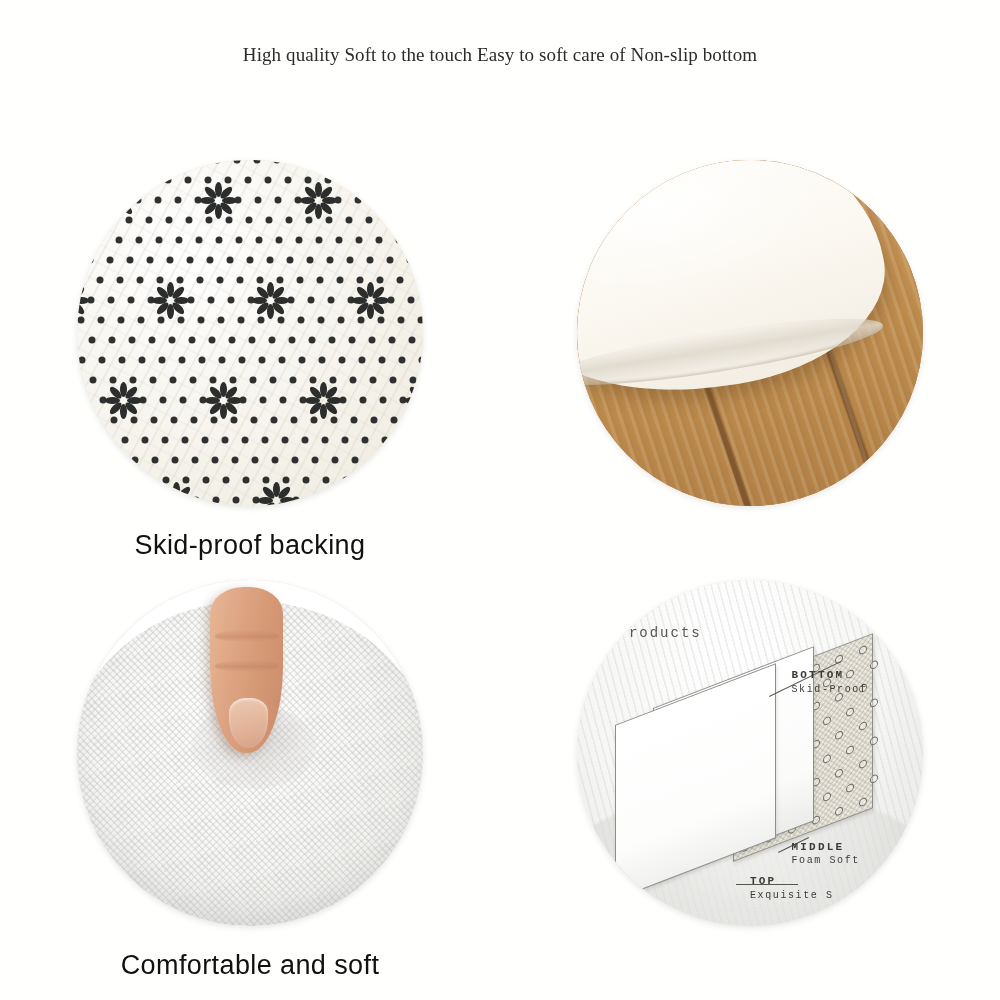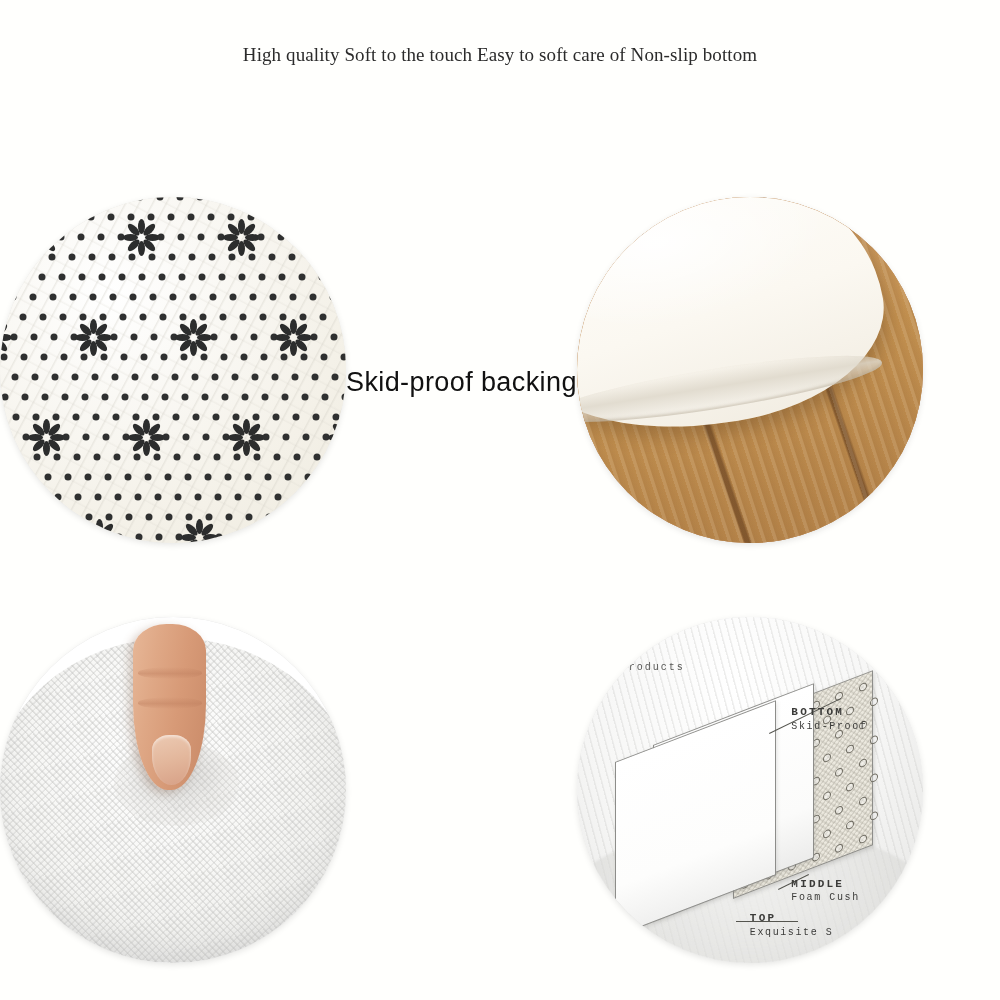--- a/index.html
+++ b/index.html
@@ -46,21 +46,21 @@
     left: 0;
     width: 1000px;
     height: 840px;
     display: grid;
     grid-template-columns: 1fr 1fr;
     grid-template-rows: 1fr 1fr;
   }
   .feature-cell {
     position: relative;
     display: flex;
-    flex-direction: row;
+    flex-direction: column;
     align-items: center;
   }
   .feature-circle {
     width: 346px;
     height: 346px;
     border-radius: 50%;
     overflow: hidden;
     position: relative;
     background: #ffffff;
     box-shadow: 0 2px 6px rgba(0,0,0,0.10),
@@ -266,21 +266,21 @@
     height: 54%;
     border-radius: 50%;
     background: radial-gradient(ellipse at 50% 30%, rgba(238,238,236,0.85) 0%, rgba(214,214,211,0.55) 60%, rgba(190,190,187,0.28) 100%);
     filter: blur(1px);
   }
   .diagram-wordmark {
     position: absolute;
     left: 15%;
     top: 13%;
     font-family: "Liberation Mono", monospace;
-    font-size: 10px;
+    font-size: 14px;
     letter-spacing: 2px;
     color: #555553;
   }
   .sheet {
     position: absolute;
     border: 1px solid #8d8d8a;
   }
   .sheet-bottom {
     left: 45%;
     top: 23%;
@@ -847,20 +847,21 @@
         <div class="soft-mat">
           <div class="press-dimple"></div>
         </div>
         <div class="finger">
           <div class="finger-knuckle" style="top:26%"></div>
           <div class="finger-knuckle" style="top:44%"></div>
           <div class="finger-nail"></div>
         </div>
       </div>
     </div>
+    <div class="feature-caption">Comfortable and soft</div>
   </div>
 
   <div class="feature-cell">
     <div class="feature-circle">
       <div class="layer-scene">
         <div class="layer-scene-blur"></div>
 
         <div class="diagram-wordmark">roducts</div>
 
         <div class="sheet sheet-bottom" id="sheetBottom">
@@ -925,21 +926,21 @@
         <div class="leader leader-bottom"></div>
         <div class="leader leader-middle"></div>
         <div class="leader leader-top"></div>
 
         <div class="callout callout-bottom">
           <span class="ct">BOTTOM</span>
           <span class="cs">Skid-Proof</span>
         </div>
         <div class="callout callout-middle">
           <span class="ct">MIDDLE</span>
-          <span class="cs">Foam Cush</span>
+          <span class="cs">Foam Soft</span>
         </div>
         <div class="callout callout-top">
           <span class="ct">TOP</span>
           <span class="cs">Exquisite S</span>
         </div>
       </div>
     </div>
   </div>
 
 </div>

